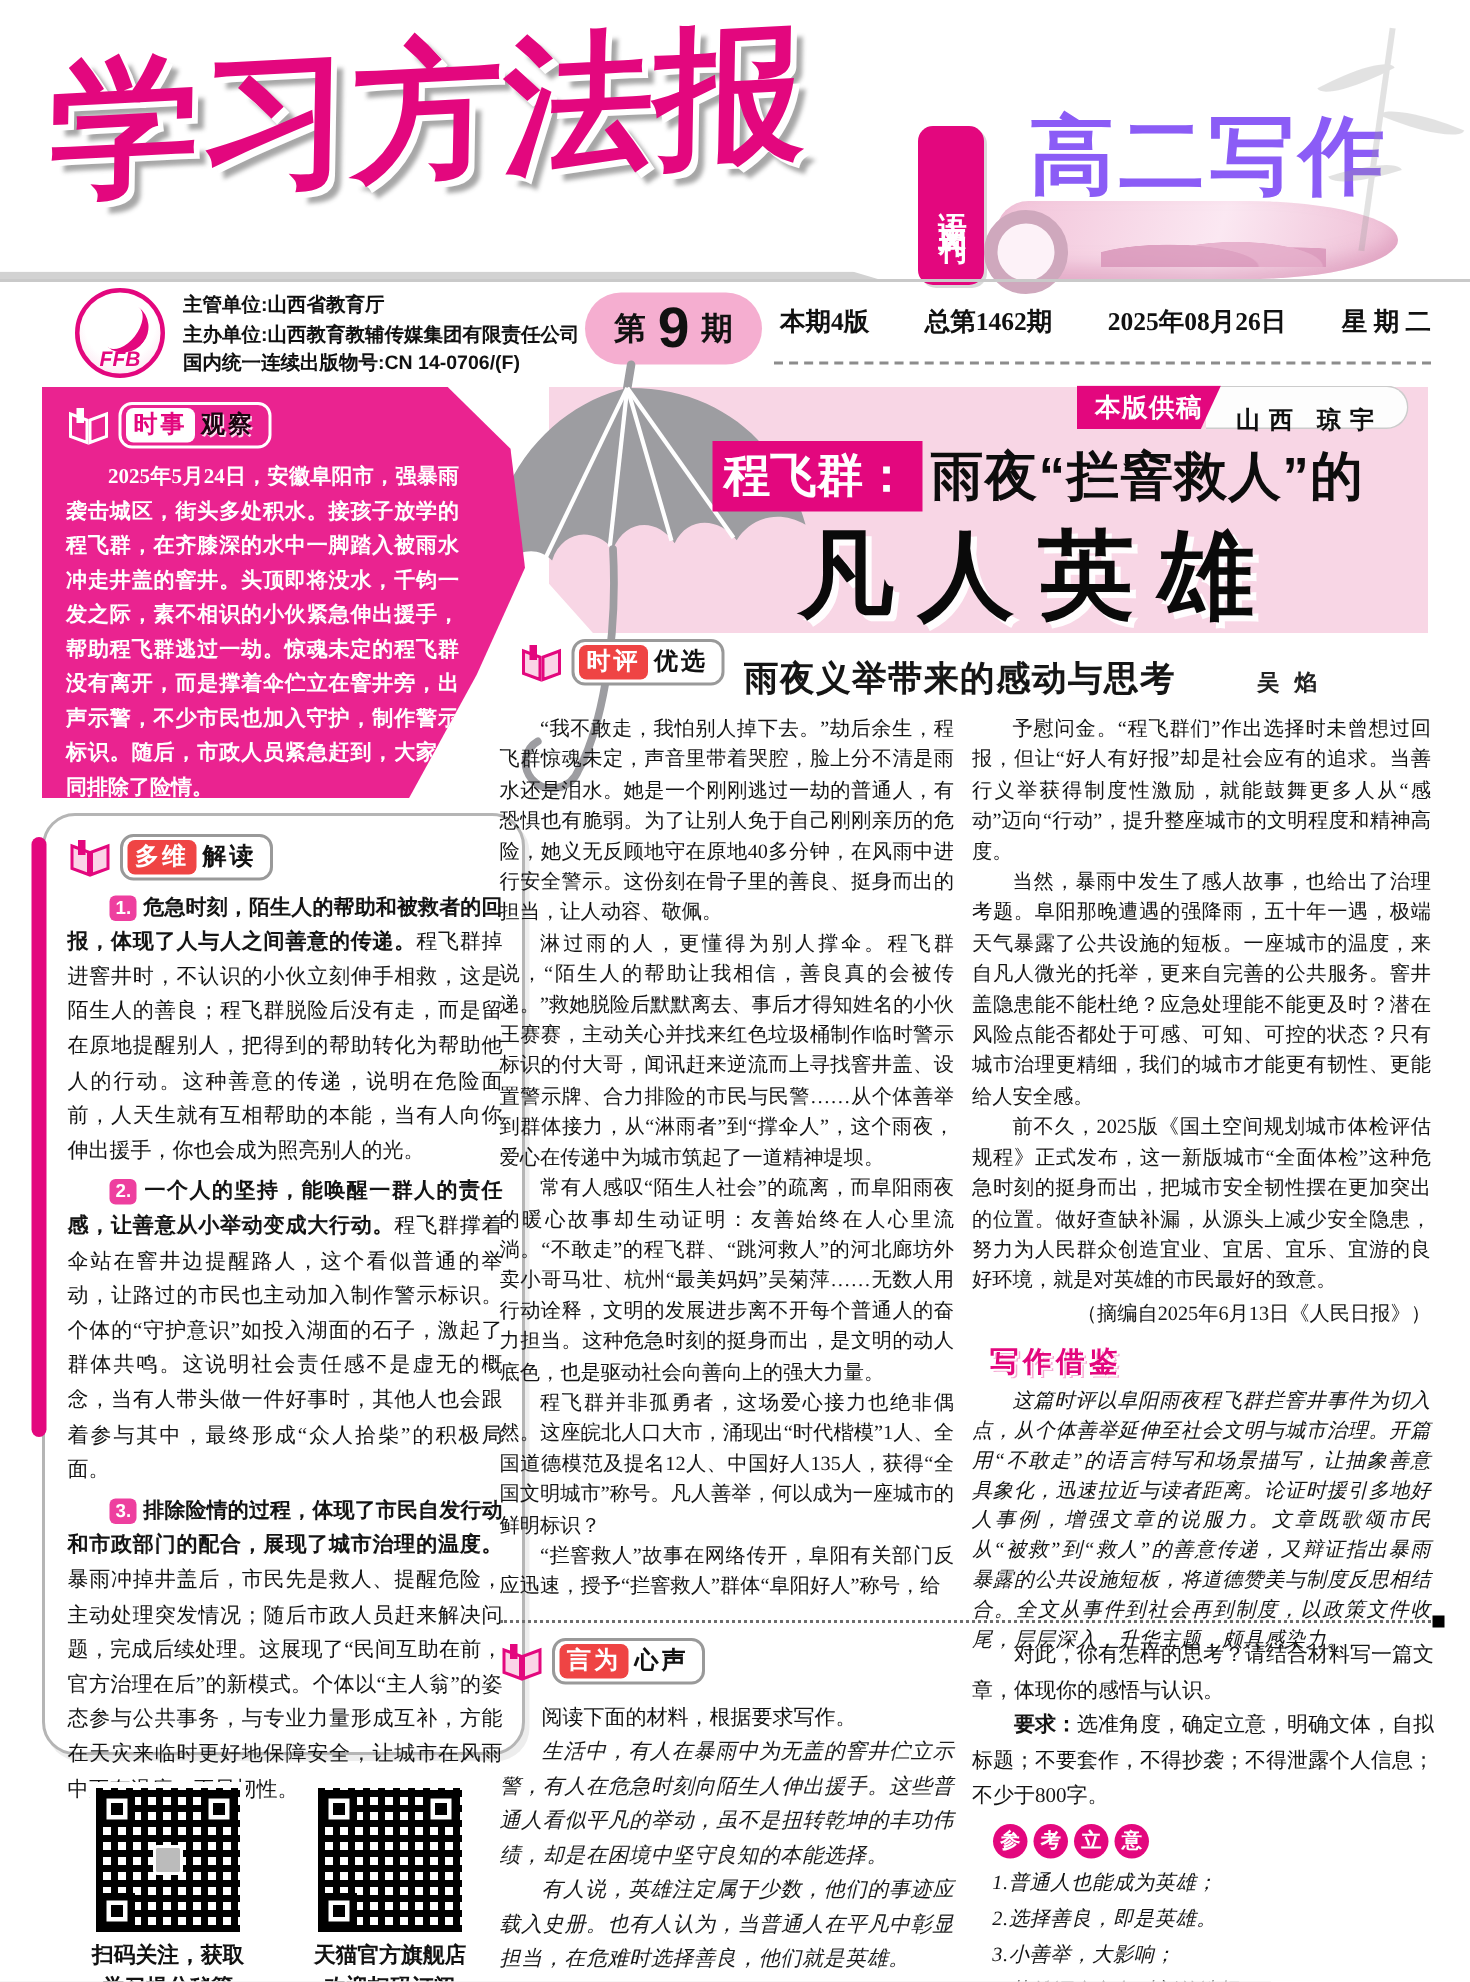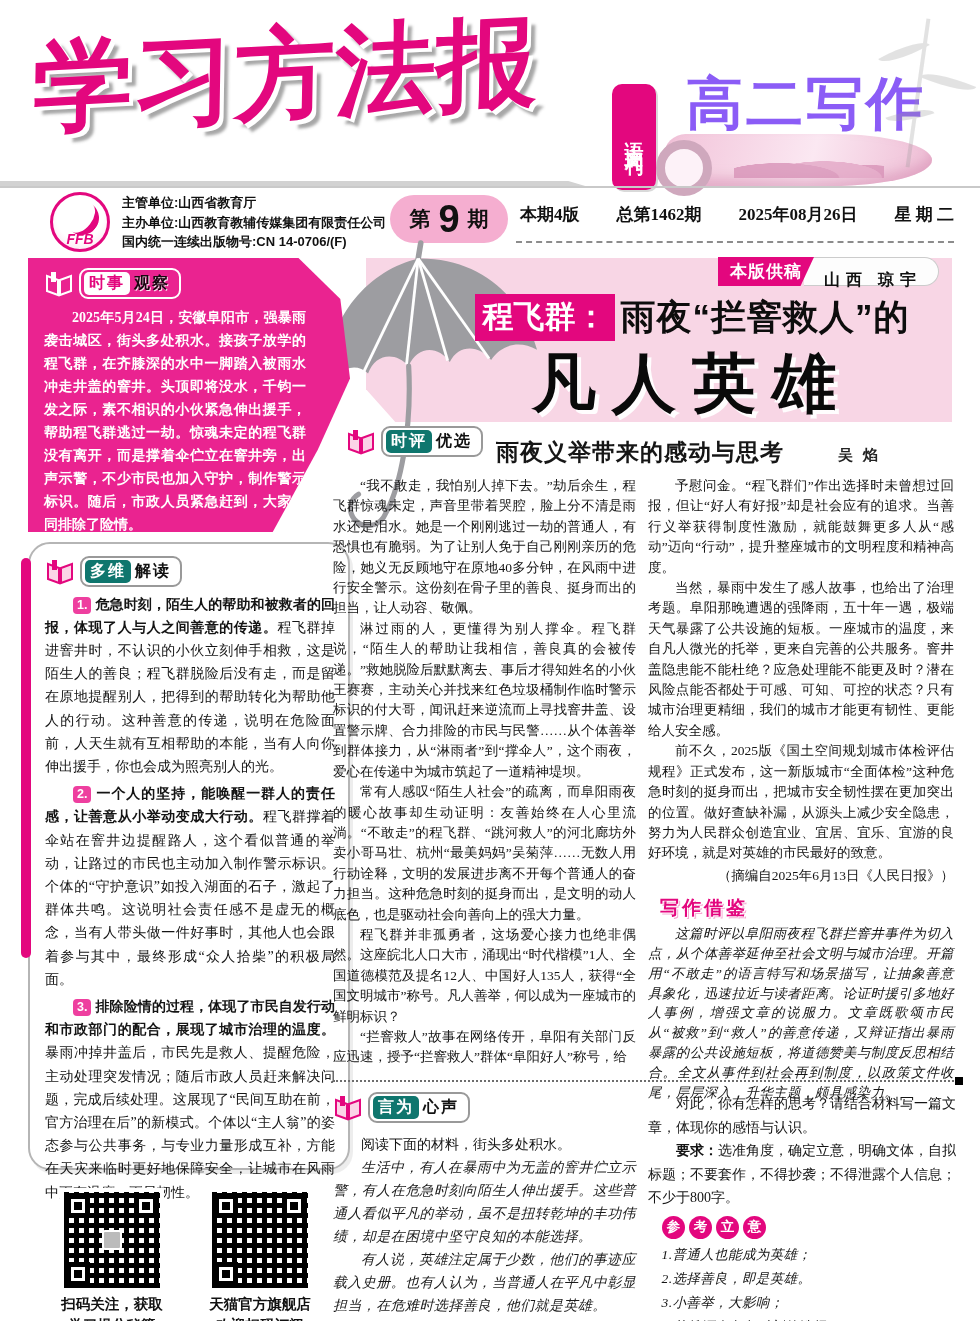--- a/index.html
+++ b/index.html
@@ -83,21 +83,21 @@
   .issue-info{
     position:absolute; left:520px; top:203px; width:434px; display:flex;
     justify-content:space-between; font-size:17px; font-weight:bold; color:#111;
   }
   .dash-line{ position:absolute; left:516px; top:241px; width:438px; border-top:2px dashed #8c8c8c; }
 
   
   .sec-badge{ display:inline-flex; align-items:center; gap:5px;justify-content:space-between; }
   .badge-frame{ display:inline-flex; align-items:center; border:2px solid #999;
     border-radius:9px; padding:2px 9px 2px 3px; background:#fff; }
-  .badge-a{ background:#0f766e; color:#fff; font-weight:bold; border-radius:5px;
+  .badge-a{ background:#ef4444; color:#fff; font-weight:bold; border-radius:5px;
     padding:1px 5px; font-size:16px; font-family:"Liberation Sans",sans-serif; letter-spacing:2px;}
   .badge-b{ color:#111; font-weight:bold; font-size:16px; margin-left:4px;
     font-family:"Liberation Sans",sans-serif; letter-spacing:2px;}
   .sec-badge.on-pink .badge-frame{ border-color:#fff; background:transparent; }
   .sec-badge.on-pink .badge-a{ background:#fff; color:#e3077e; }
   .sec-badge.on-pink .badge-b{ color:#1a0510; text-shadow:1px 1px 0 rgba(255,255,255,.85); }
   .book-icon{ width:30px; height:26px; flex:none; }
 
   
   .shishi-box{
@@ -333,21 +333,21 @@
       <svg class="book-icon" viewBox="0 0 30 26">
         <path d="M3 5 L14 9 L14 24 L3 20 Z" fill="#fbd4e7" stroke="#e3077e" stroke-width="2"></path>
         <path d="M27 5 L16 9 L16 24 L27 20 Z" fill="#fbd4e7" stroke="#e3077e" stroke-width="2"></path>
         <rect x="7" y="1" width="5" height="10" fill="#e3077e"></rect>
       </svg>
       <span class="badge-frame">
         <span class="badge-a">言为</span>
         <span class="badge-b">心声</span>
       </span>
     </div>
-    <p class="intro">阅读下面的材料，街头多处积水。</p>
+    <p class="intro">阅读下面的材料，根据要求写作。</p>
     <p class="kai">生活中，有人在暴雨中为无盖的窨井伫立示警，有人在危急时刻向陌生人伸出援手。这些普通人看似平凡的举动，虽不是扭转乾坤的丰功伟绩，却是在困境中坚守良知的本能选择。</p>
     <p class="kai">有人说，英雄注定属于少数，他们的事迹应载入史册。也有人认为，当普通人在平凡中彰显担当，在危难时选择善良，他们就是英雄。</p>
   </div>
 
   <div class="task">
     <p>对此，你有怎样的思考？请结合材料写一篇文章，体现你的感悟与认识。</p>
     <p><span class="b">要求：</span><span>选准角度，确定立意，明确文体，自拟标题；不要套作，不得抄袭；不得泄露个人信息；不少于800字。</span></p>
     <div class="ck-row">
       <span class="ck">参</span>
       <span class="ck">考</span>

